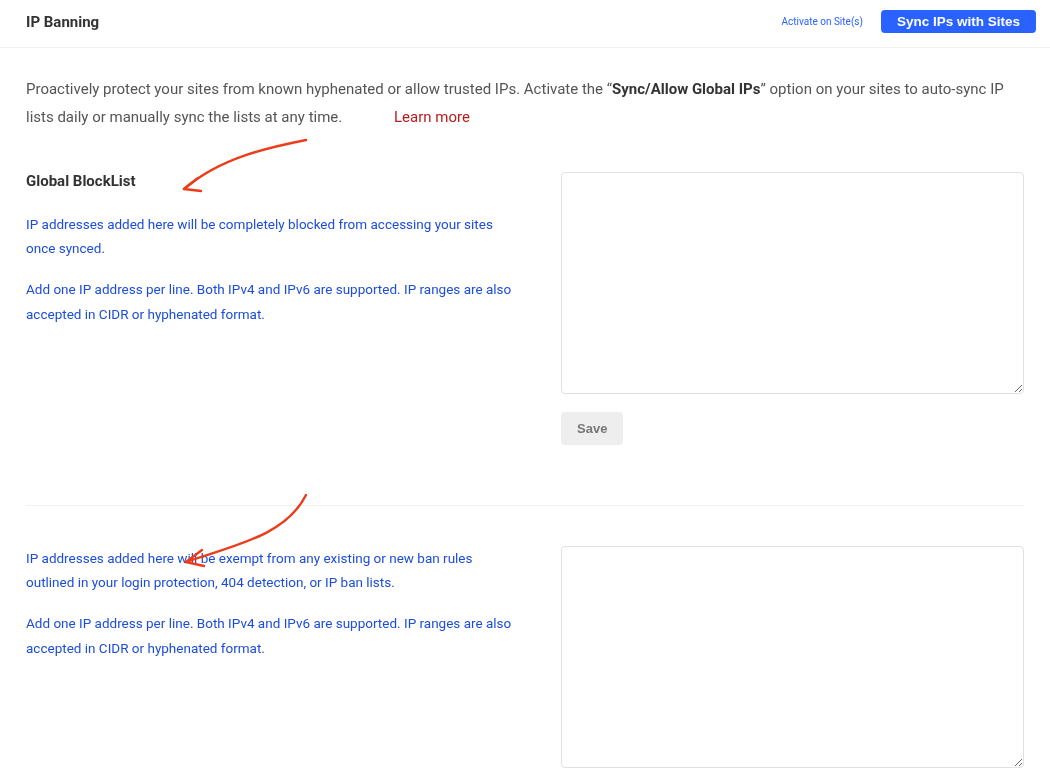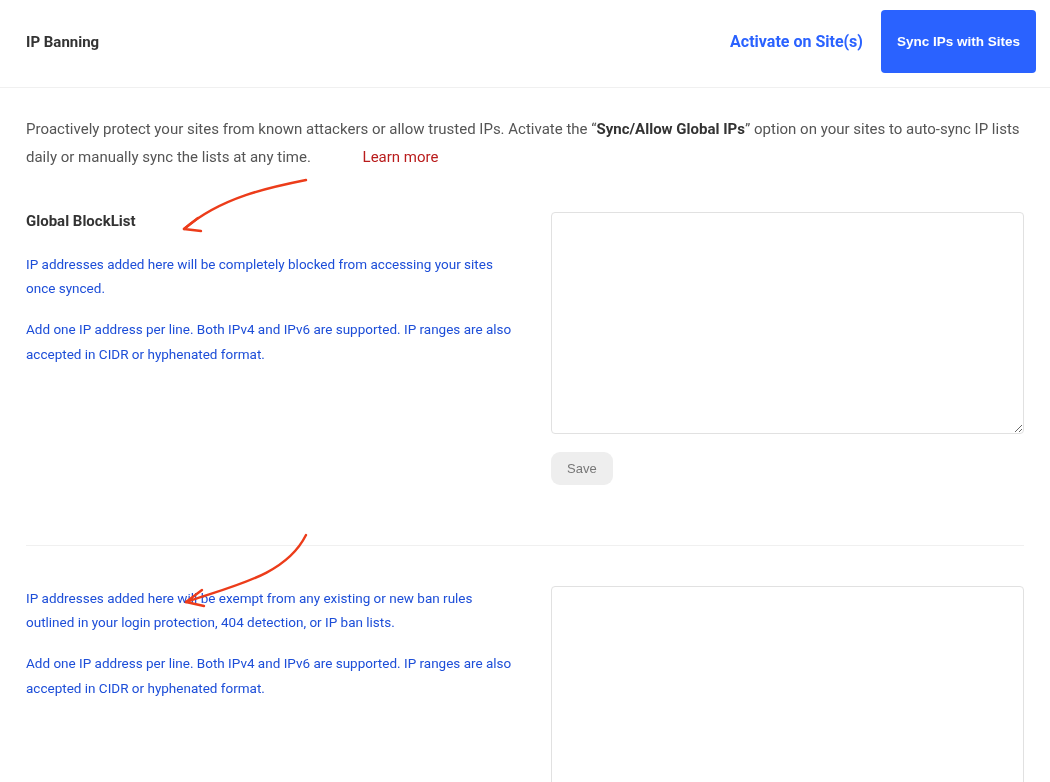--- a/index.html
+++ b/index.html
@@ -20,34 +20,34 @@
     font-size: 15px;
     font-weight: 700;
     color: #333;
   }
   .header-actions {
     display: flex;
     align-items: center;
     gap: 18px;
   }
   .link-btn {
-    font-size: 16px;
-    font-weight: 700;
+    font-size: 10px;
+    font-weight: 400;
     color: #2a62ff;
     text-decoration: none;
     cursor: pointer;
   }
   .primary-btn {
     background: #2a62ff;
     color: #fff;
     font-size: 13.5px;
     font-weight: 600;
     border: none;
     border-radius: 4px;
-    padding: 24px 16px;
+    padding: 4px 16px;
     cursor: pointer;
   }
   .content {
     padding: 28px 26px 0 26px;
   }
   .intro {
     font-size: 15px;
     line-height: 1.85;
     color: #555;
   }
@@ -62,21 +62,21 @@
   .arrow-wrap {
     position: relative;
     height: 0;
   }
   .arrow-svg {
     position: absolute;
     pointer-events: none;
   }
   .section {
     display: flex;
-    gap: 30px;
+    gap: 40px;
     padding-top: 40px;
     padding-bottom: 30px;
   }
   .section.divider {
     border-top: 1px solid #f0f0f0;
     margin-top: 30px;
   }
   .section-left {
     flex: 0 0 495px;
   }
@@ -104,42 +104,42 @@
     font-family: inherit;
     font-size: 13px;
     resize: both;
     outline: none;
   }
   .save-btn {
     margin-top: 14px;
     background: #eeeeee;
     color: #777;
     border: none;
-    border-radius: 9px;
+    border-radius: 4px;
     padding: 9px 16px;
     font-size: 13px;
-    font-weight: 400;
+    font-weight: 700;
     cursor: pointer;
   }
 </style>
 </head>
 <body>
 
 <div class="header">
   <div class="page-title">IP Banning</div>
   <div class="header-actions">
     <a class="link-btn">Activate on Site(s)</a>
     <button class="primary-btn">Sync IPs with Sites</button>
   </div>
 </div>
 
 <div class="content">
 
   <p class="intro">
-    <span>Proactively protect your sites from known attackers or allow trusted IPs. Activate the “</span><strong>Sync/Allow Global IPs</strong><span>” option on your sites to auto-sync IP lists daily or manually sync the lists at any time. </span><a class="learn-more">Learn more</a>
+    <span>Proactively protect your sites from known hyphenated or allow trusted IPs. Activate the “</span><strong>Sync/Allow Global IPs</strong><span>” option on your sites to auto-sync IP lists daily or manually sync the lists at any time. </span><a class="learn-more">Learn more</a>
   </p>
 
   <div class="arrow-wrap">
     <svg class="arrow-svg" style="left:140px; top:5px;" width="160" height="70" viewBox="0 0 160 70">
       <path d="M140 3 C 105 10, 55 20, 18 52" stroke="#ec3c1a" stroke-width="2.4" fill="none" stroke-linecap="round"></path>
       <path d="M18 52 L32 41 M18 52 L35 54" stroke="#ec3c1a" stroke-width="2.4" fill="none" stroke-linecap="round"></path>
     </svg>
   </div>
 
   <div class="section">

